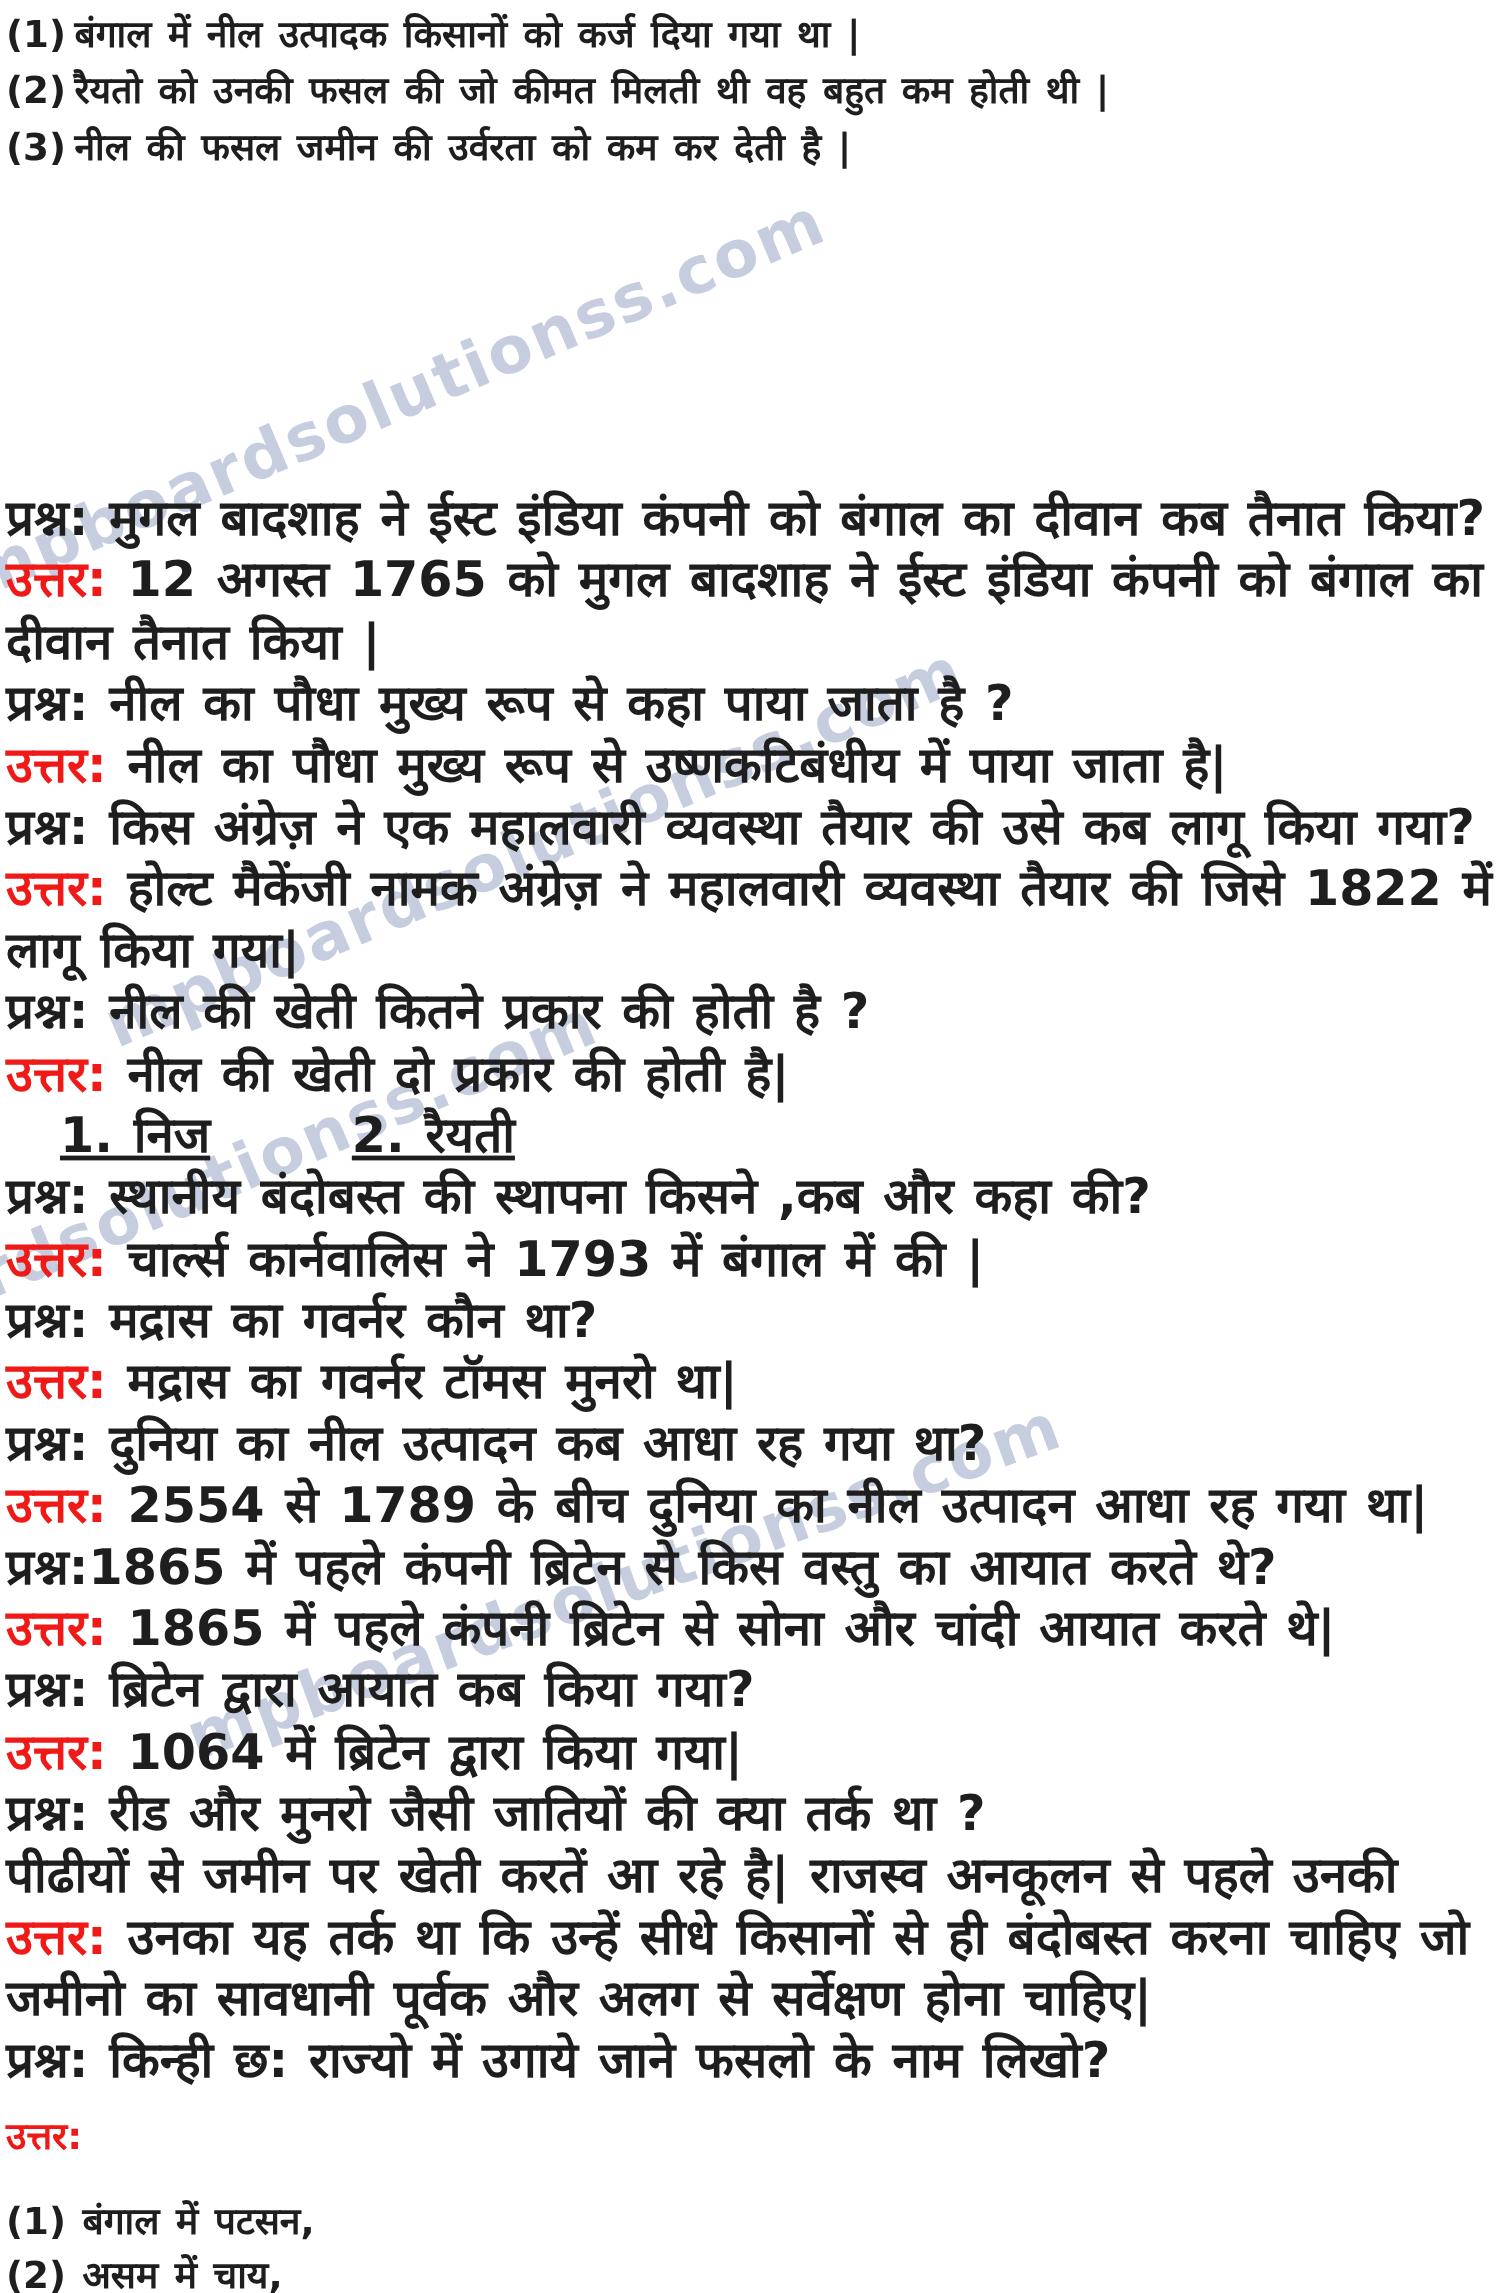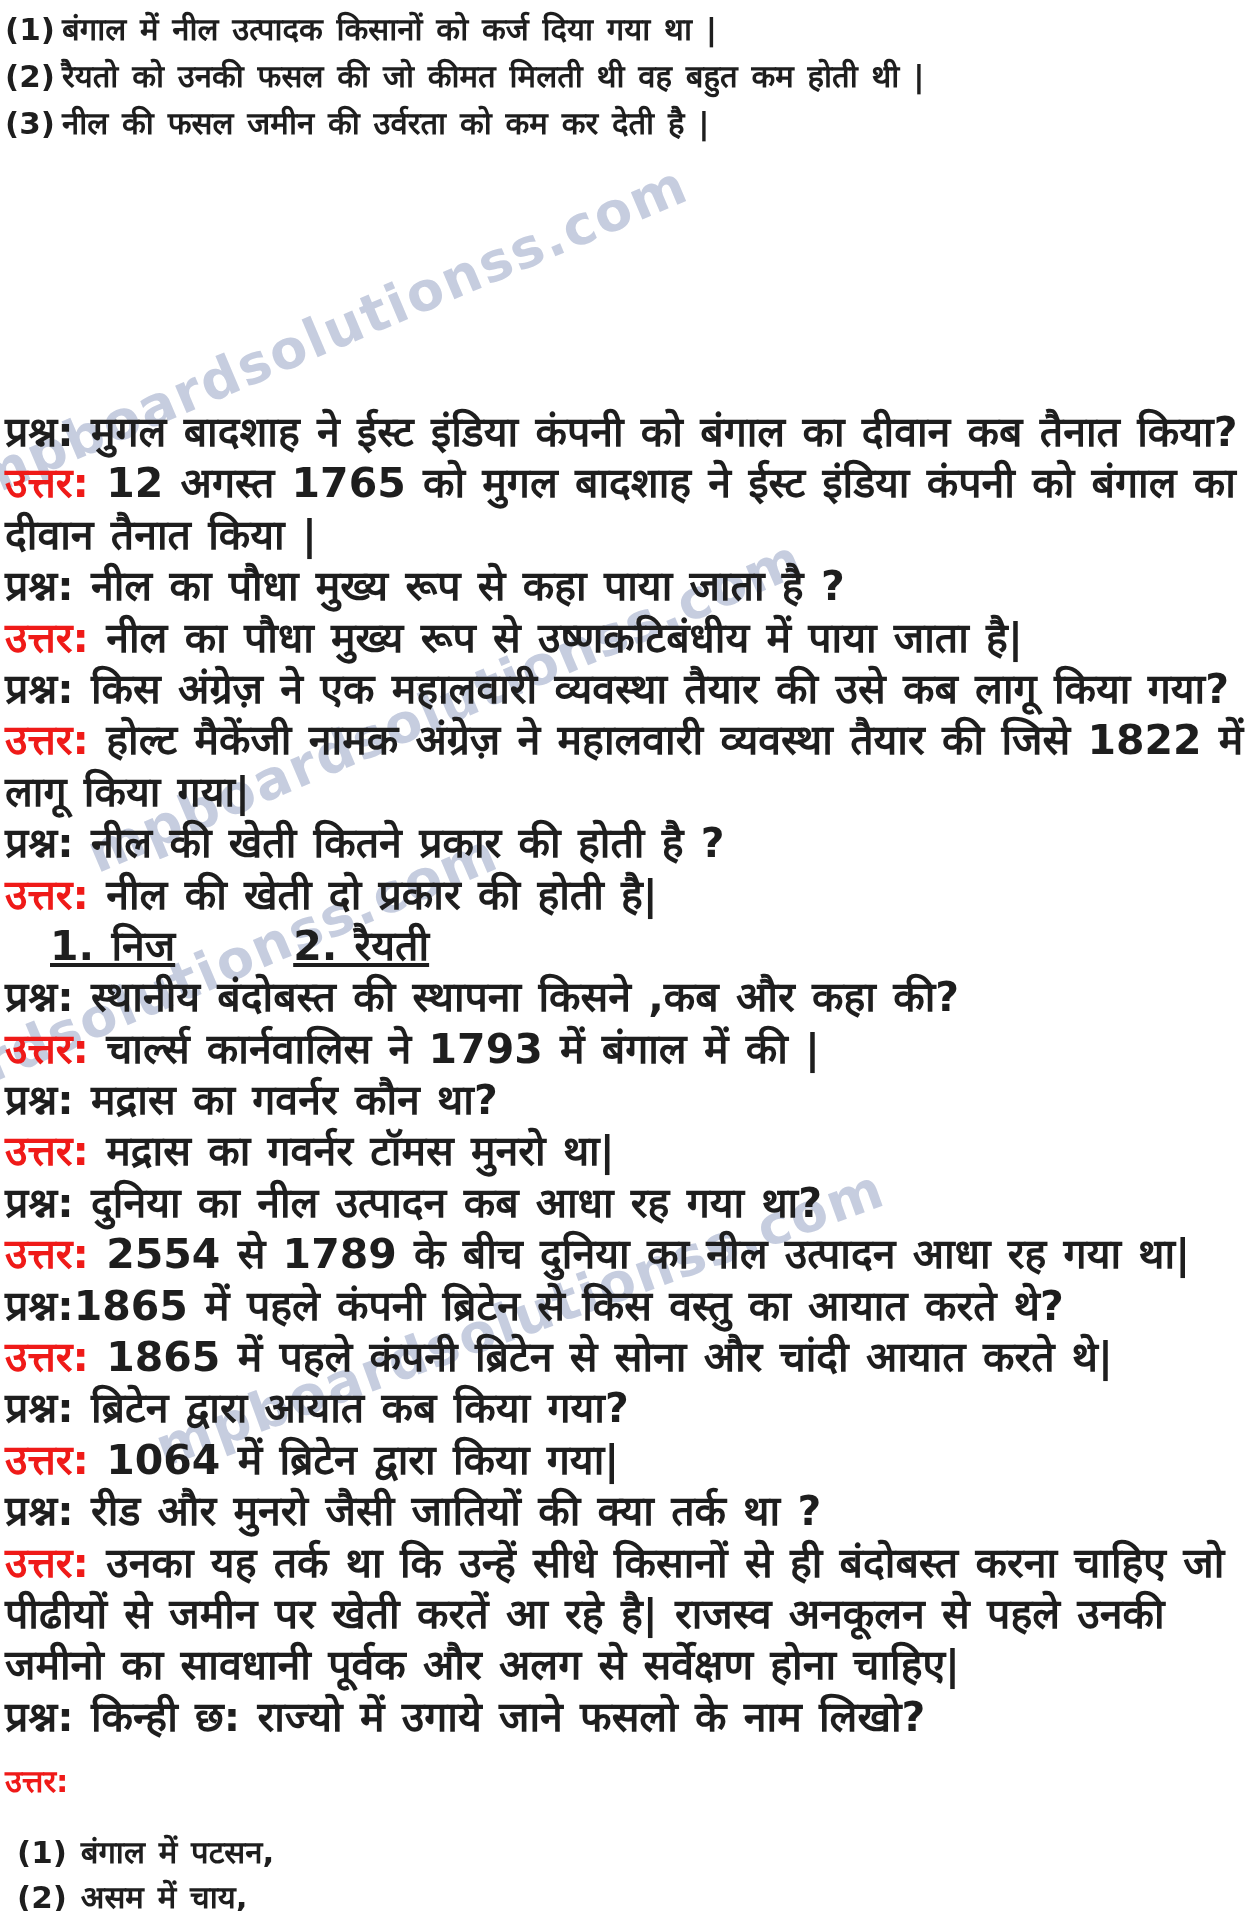--- a/index.html
+++ b/index.html
@@ -33,21 +33,21 @@
   .iline{display:flex;line-height:47px;font-size:31px;word-spacing:3px;}
   .iline .num{width:57px;flex:0 0 57px;}
   .qa{position:absolute;left:5px;top:407px;right:12px;}
   .line{height:51.4px;line-height:51.4px;font-size:41px;white-space:nowrap;word-spacing:3px;}
   .line .prefix{color:#1e1e1e;}
   .line.a .prefix{color:#ef1a18;}
   .line.pair{padding-left:45px;text-decoration:underline;}
   .line .col2{margin-left:118px;}
   .bottom{position:absolute;left:5px;top:1750px;right:12px;}
   .bottom .aline{height:62px;line-height:62px;font-size:31px;color:#ef1a18;}
-  .bottom .fline{height:45px;line-height:45px;font-size:31px;word-spacing:3px;margin-left:12px;}
+  .bottom .fline{height:45px;line-height:45px;font-size:31px;word-spacing:3px;}
   .bottom .fline:first-of-type{margin-top:18px;}
 </style>
 </head>
 <body>
 
 <div class="page">
 
   <div class="watermark-layer">
     <span class="wm wm1">mpboardsolutionss.com</span>
     <span class="wm wm2">mpboardsolutionss.com</span>
@@ -114,23 +114,23 @@
         <div class="line q"><span class="prefix">प्रश्न:</span><span class="body">1865 में पहले कंपनी ब्रिटेन से किस वस्तु का आयात करते थे?</span></div>
 
         <div class="line a"><span class="prefix">उत्तर:</span><span class="body"> 1865 में पहले कंपनी ब्रिटेन से सोना और चांदी आयात करते थे|</span></div>
 
         <div class="line q"><span class="prefix">प्रश्न:</span><span class="body"> ब्रिटेन द्वारा आयात कब किया गया?</span></div>
 
         <div class="line a"><span class="prefix">उत्तर:</span><span class="body"> 1064 में ब्रिटेन द्वारा किया गया|</span></div>
 
         <div class="line q"><span class="prefix">प्रश्न:</span><span class="body"> रीड और मुनरो जैसी जातियों की क्या तर्क था ?</span></div>
 
+        <div class="line cont"><span class="body">पीढीयों से जमीन पर खेती करतें आ रहे है| राजस्व अनकूलन से पहले उनकी</span></div>
+
         <div class="line a"><span class="prefix">उत्तर:</span><span class="body"> उनका यह तर्क था कि उन्हें सीधे किसानों से ही बंदोबस्त करना चाहिए जो</span></div>
-
-        <div class="line cont"><span class="body">पीढीयों से जमीन पर खेती करतें आ रहे है| राजस्व अनकूलन से पहले उनकी</span></div>
 
         <div class="line cont"><span class="body">जमीनो का सावधानी पूर्वक और अलग से सर्वेक्षण होना चाहिए|</span></div>
 
         <div class="line q"><span class="prefix">प्रश्न:</span><span class="body"> किन्ही छ: राज्यो में उगाये जाने फसलो के नाम लिखो?</span></div>
       </div>
 
     <div class="bottom">
       <div class="aline">उत्तर:</div>
       <div>
 

